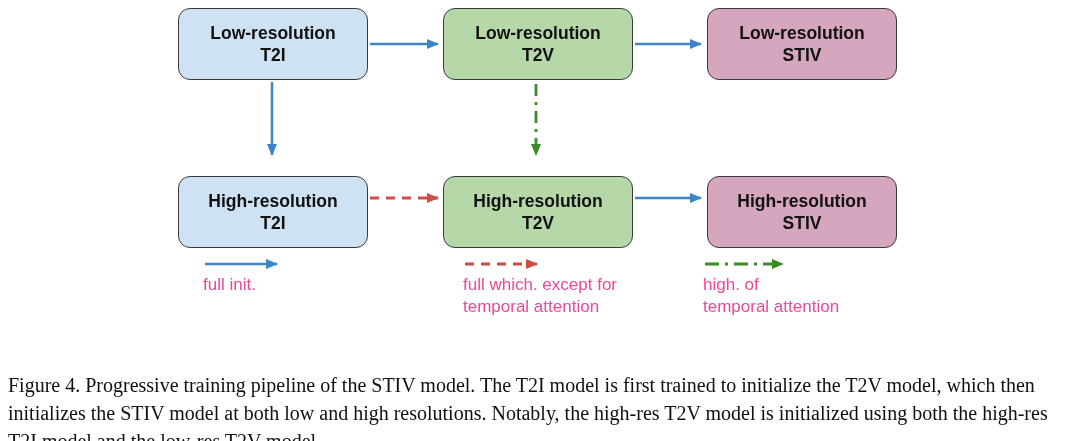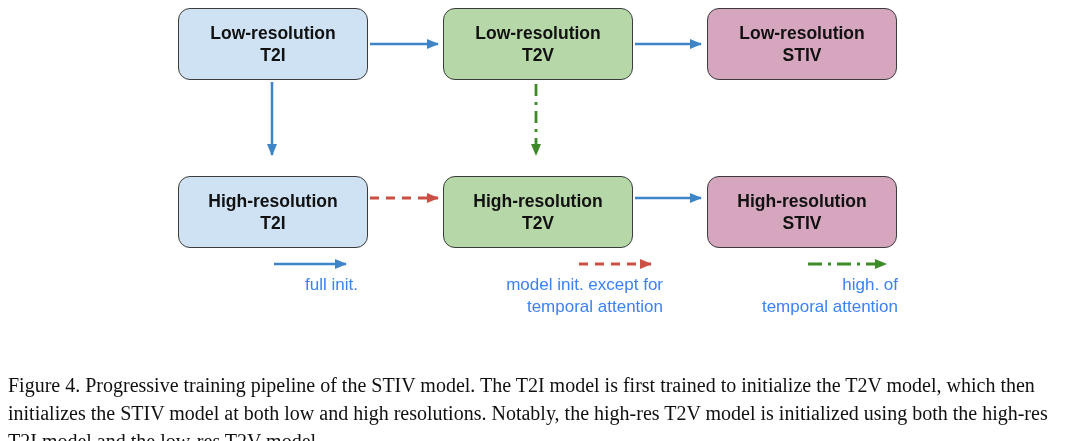--- a/index.html
+++ b/index.html
@@ -21,22 +21,22 @@
     font-weight:bold;font-size:17.5px;line-height:22px;color:#111;
     box-sizing:border-box;
   }
   .box.blue{background:var(--box-blue,#cfe2f3);}
   .box.green{background:var(--box-green,#b6d7a8);}
   .box.pink{background:var(--box-pink,#d5a6bd);}
   .row1{top:8px;} .row2{top:154px;margin-top:22px;}
   .col1{left:178px;} .col2{left:443px;} .col3{left:707px;}
   .legend-item{
     position:absolute;top:257px;
-    display:flex;flex-direction:column;align-items:flex-end;
-    font-size:17px;line-height:22px;color:#3b82f6;text-align:center;
+    display:flex;flex-direction:column;align-items:flex-start;
+    font-size:17px;line-height:22px;color:#ec4899;text-align:center;
   }
   .legend-item svg{display:block;margin-bottom:3px;}
   .caption{
     position:absolute;left:8px;top:351px;width:1066px;
     font-family:"Liberation Serif",serif;
     font-size:20px;line-height:28px;color:#101010;
   }
 </style>
 </head>
 <body>
@@ -93,21 +93,21 @@
     <svg width="86" height="14" viewBox="0 0 86 14">
       <line x1="2" y1="7" x2="74" y2="7" class="st-blue" stroke-width="2.5" marker-end="url(#head-blue)" stroke="#3d85c6"></line>
     </svg>
     <span>full init.</span>
     <span></span>
   </div>
   <div class="legend-item" style="left:463px;width:200px;">
     <svg width="86" height="14" viewBox="0 0 86 14">
       <line x1="2" y1="7" x2="74" y2="7" class="st-red" stroke-width="2.8" stroke-dasharray="9 7" marker-end="url(#head-red)" stroke="#cc4f44"></line>
     </svg>
-    <span>model init. except for</span>
+    <span>full which. except for</span>
     <span>temporal attention</span>
   </div>
   <div class="legend-item" style="left:703px;width:195px;">
     <svg width="92" height="14" viewBox="0 0 92 14">
       <line x1="2" y1="7" x2="80" y2="7" class="st-green" stroke-width="2.8" stroke-dasharray="14 6 3 6" marker-end="url(#head-green)" stroke="#3c8a28"></line>
     </svg>
     <span>high. of</span>
     <span>temporal attention</span>
   </div>
 

